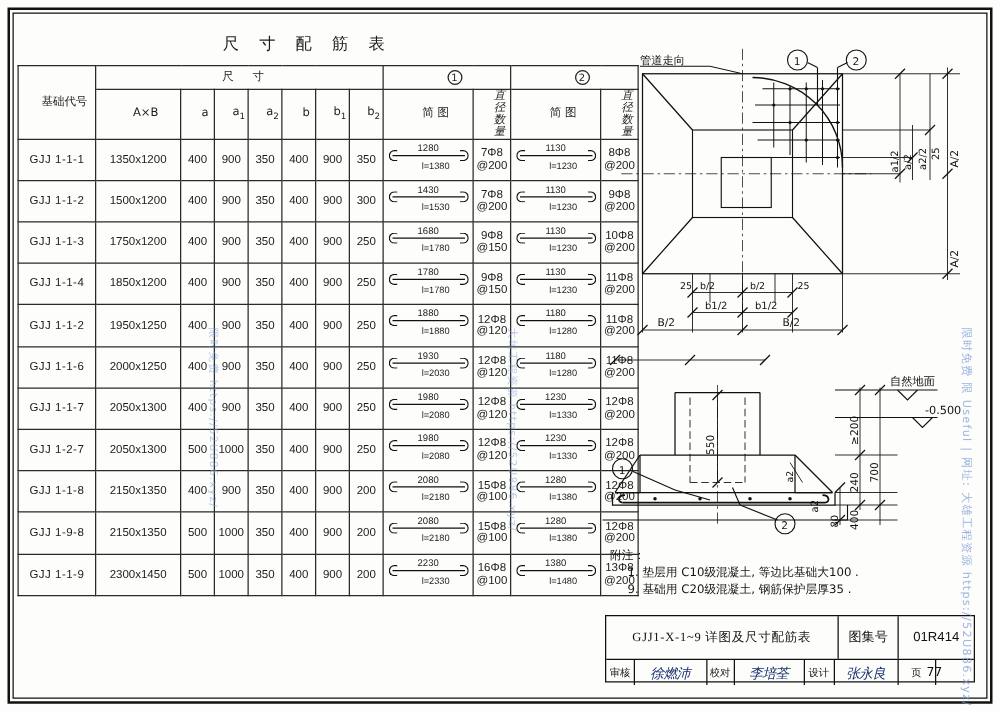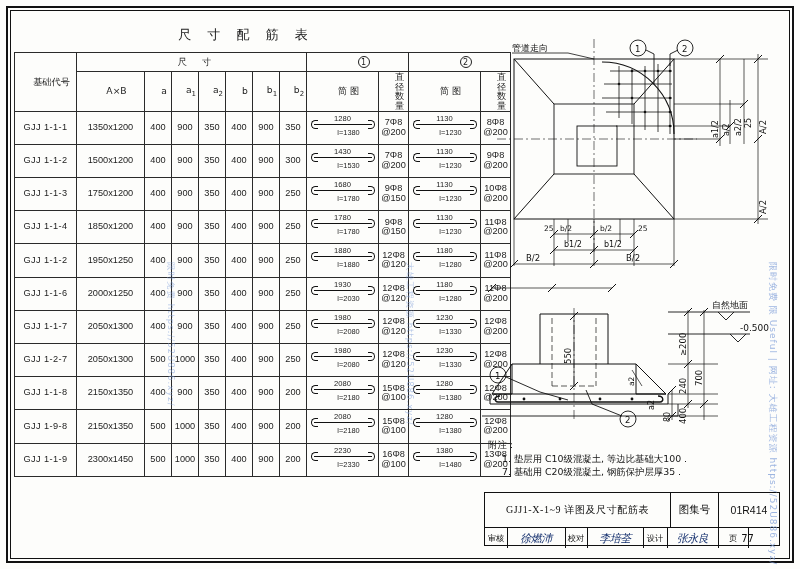--- a/index.html
+++ b/index.html
@@ -50,21 +50,21 @@
     padding:0;
     font-family:"Liberation Sans", sans-serif;
     color:#1c1c1c;
     line-height:1.05;
   }
   table.rt thead th{ font-weight:normal; font-family:"DejaVu Sans", sans-serif;padding-left:12px;}
   .h-code{ width:62px; font-size:9px;}
   .h-ab{ width:68px; }
   .h-sm{ width:27px; }
   .h-dia{ width:72px; }
-  .h-cnt{ width:30px; font-size:7.2px; line-height:1.0;}
+  .h-cnt{ width:30px; font-size:7.2px; line-height:1.0;font-style:italic;}
   .rowh1{ height:19px; }
   .rowh2{ height:20px; }
   tbody tr{ height:33.2px; }
   td.code{ font-size:8.6px; letter-spacing:0.4px; }
   td.ab{ font-size:9.6px; }
   td.num{ font-size:9.6px; }
   td.cnt{ font-size:8px; line-height:1.15; }
   .sp-label{ letter-spacing:6px; }
   .circ{
     display:inline-block; width:12px; height:12px; line-height:11px;
@@ -836,21 +836,21 @@
       <g stroke="#111" stroke-width="1">
         <line x1="6" y1="10" x2="14" y2="2"></line>
         <line x1="66" y1="10" x2="74" y2="2"></line>
         <line x1="126" y1="10" x2="134" y2="2"></line>
       </g>
     </svg>
 
     <div class="notes">
       <div class="n-hd">附注：</div>
       <div class="n-li">1. 垫层用 C10级混凝土, 等边比基础大100 .</div>
-      <div class="n-li">7. 基础用 C20级混凝土, 钢筋保护层厚35 .</div>
+      <div class="n-li">9. 基础用 C20级混凝土, 钢筋保护层厚35 .</div>
     </div>
 
     <div class="tblock">
       <div class="tb-r1">
         <div class="tb-cellA">GJJ1-X-1~9  详图及尺寸配筋表</div>
         <div class="tb-cellB">图集号</div>
         <div class="tb-cellC">01R414</div>
       </div>
       <div class="tb-r2">
         <div class="tb2c" style="left:0;width:22px;">审核</div>

